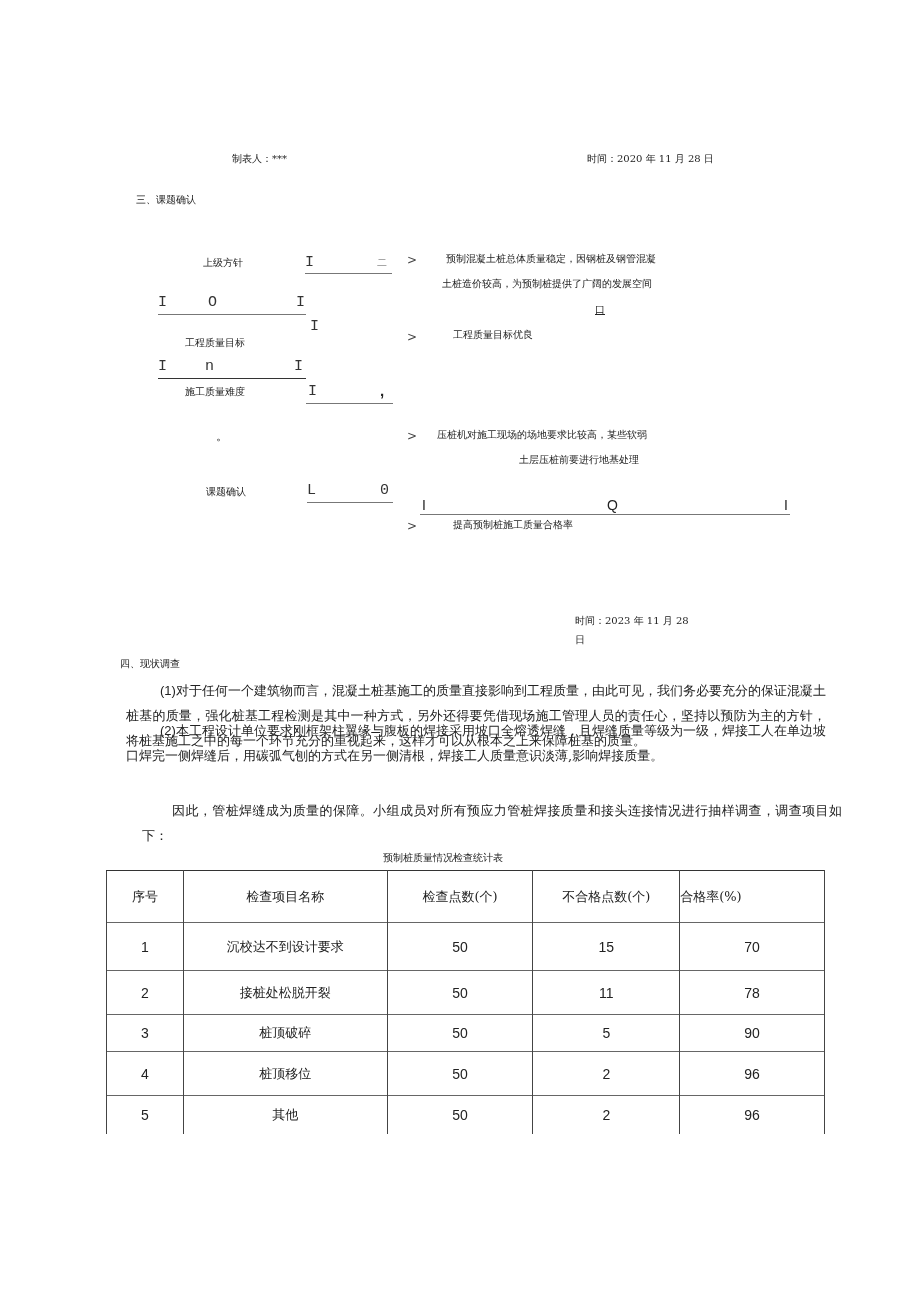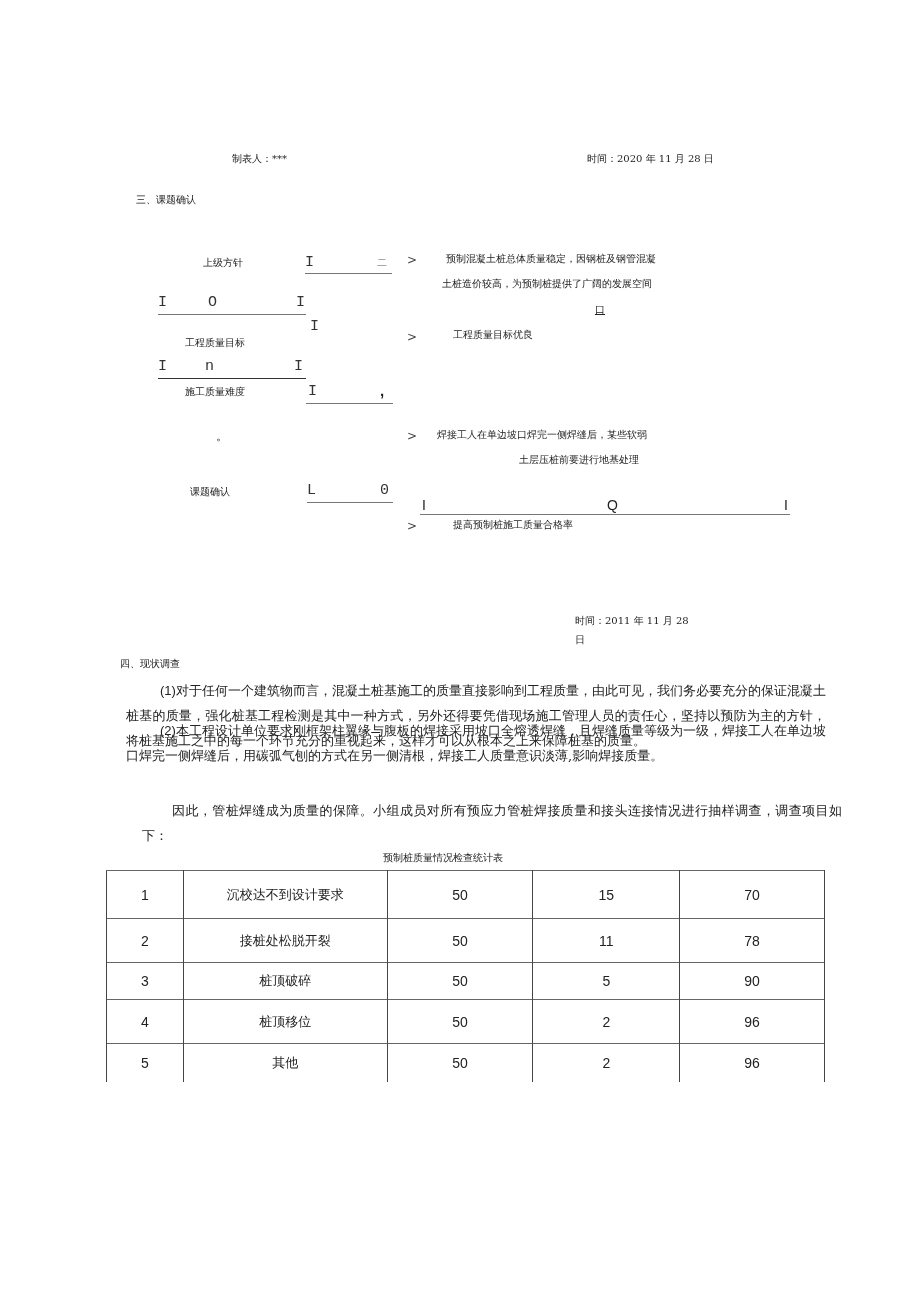--- a/index.html
+++ b/index.html
@@ -43,21 +43,21 @@
 <div class="abs serif" style="left:587px; top:152px;">时间：2020 年 11 月 28 日</div>
 
 <div class="abs serif" style="left:136px; top:193px;">三、课题确认</div>
 
 <div>
 
   <div class="abs serif" style="left:203px; top:256px;">上级方针</div>
   <div class="abs serif" style="left:185px; top:305px;margin-top:31px;">工程质量目标</div>
   <div class="abs serif" style="left:185px; top:385px;">施工质量难度</div>
   <div class="abs serif" style="left:216px; top:428px; font-size:12px;">。</div>
-  <div class="abs serif" style="left:190px; top:485px;text-align:right;">课题确认</div>
+  <div class="abs serif" style="left:206px; top:485px;text-align:right;">课题确认</div>
 
   <div class="abs mono" style="left:305px; top:254px;">I</div>
   <div class="abs serif" style="left:377px; top:256px; color:#555;">二</div>
   <div class="hline" style="left:305px; top:273px; width:87px;"></div>
 
   <div class="abs mono" style="left:158px; top:294px;">I</div>
   <div class="abs mono" style="left:208px; top:294px;">O</div>
   <div class="abs mono" style="left:296px; top:294px;">I</div>
   <div class="hline" style="left:158px; top:314px; width:148px;"></div>
   <div class="abs mono" style="left:310px; top:318px;">I</div>
@@ -81,28 +81,28 @@
 
   <div class="arrow" style="left:407px; top:253px;">&gt;</div>
   <div class="abs serif" style="left:446px; top:252px;">预制混凝土桩总体质量稳定，因钢桩及钢管混凝</div>
   <div class="abs serif" style="left:442px; top:277px;">土桩造价较高，为预制桩提供了广阔的发展空间</div>
   <div class="abs serif" style="left:595px; top:303px; text-decoration:underline;">口</div>
 
   <div class="arrow" style="left:407px; top:330px;">&gt;</div>
   <div class="abs serif" style="left:453px; top:328px;font-family:Liberation Serif, serif;">工程质量目标优良</div>
 
   <div class="arrow" style="left:407px; top:429px;">&gt;</div>
-  <div class="abs serif" style="left:437px; top:428px;">焊接工人在单边坡口焊完一侧焊缝后，某些软弱</div>
+  <div class="abs serif" style="left:437px; top:428px;">压桩机对施工现场的场地要求比较高，某些软弱</div>
   <div class="abs serif" style="left:519px; top:453px;">土层压桩前要进行地基处理</div>
 
   <div class="arrow" style="left:407px; top:519px;">&gt;</div>
   <div class="abs serif" style="left:453px; top:518px;">提高预制桩施工质量合格率</div>
 </div>
 
-<div class="abs serif" style="left:575px; top:614px;">时间：2011 年 11 月 28</div>
+<div class="abs serif" style="left:575px; top:614px;">时间：2023 年 11 月 28</div>
 <div class="abs serif" style="left:575px; top:633px;">日</div>
 
 <div class="abs serif" style="left:120px; top:657px;">四、现状调查</div>
 
 <div class="para" style="top:678px; left:126px; width:700px; text-indent:34px;">
   <span class="num">(1)</span><span>对于任何一个建筑物而言，混凝土桩基施工的质量直接影响到工程质量，由此可见，我们务必要充分的保证混凝土桩基的质量，强化桩基工程检测是其中一种方式，另外还得要凭借现场施工管理人员的责任心，坚持以预防为主的方针，将桩基施工之中的每一个环节充分的重视起来，这样才可以从根本之上来保障桩基的质量。</span>
 </div>
 
 <div class="para" style="top:718px; left:126px; width:700px; text-indent:34px;">
   <span class="num">(2)</span><span>本工程设计单位要求刚框架柱翼缘与腹板的焊接采用坡口全熔透焊缝，且焊缝质量等级为一级，焊接工人在单边坡口焊完一侧焊缝后，用碳弧气刨的方式在另一侧清根，焊接工人质量意识淡薄,影响焊接质量。</span>
@@ -116,20 +116,27 @@
 
 <table class="stats">
   <colgroup>
     <col style="width:77px">
       <col style="width:204px">
       <col style="width:146px">
       <col style="width:147px">
       <col style="width:145px">
   </colgroup>
   <tbody>
+      <tr class="head">
+    <td>序号</td>
+    <td>检查项目名称</td>
+    <td>检查点数(个)</td>
+    <td>不合格点数(个)</td>
+    <td class="rate-h">合格率(%)</td>
+  </tr>
   <tr style="height:48px;">
     <td class="numc">1</td>
     <td class="name">沉校达不到设计要求</td>
     <td class="numc">50</td>
     <td class="numc">15</td>
     <td class="numc">70</td>
   </tr>
   <tr style="height:44px;">
     <td class="numc">2</td>
     <td class="name">接桩处松脱开裂</td>

